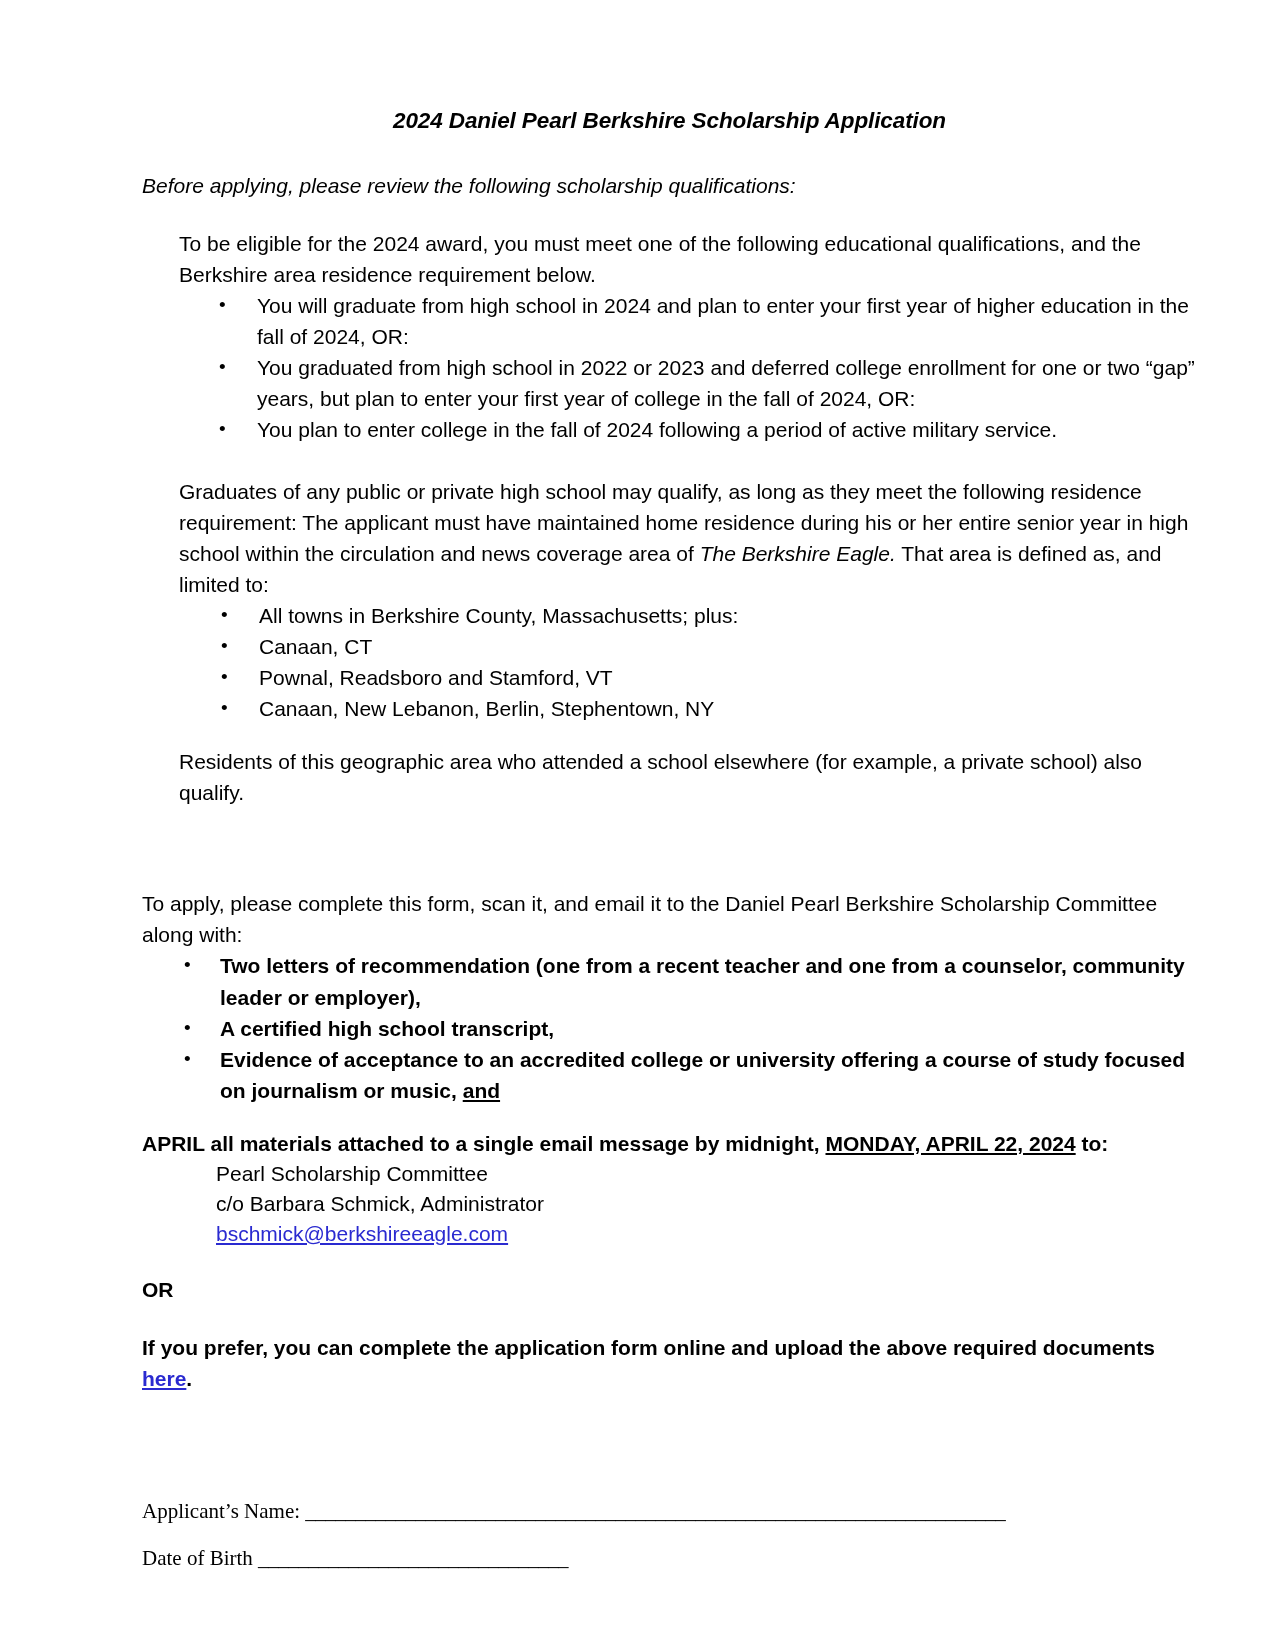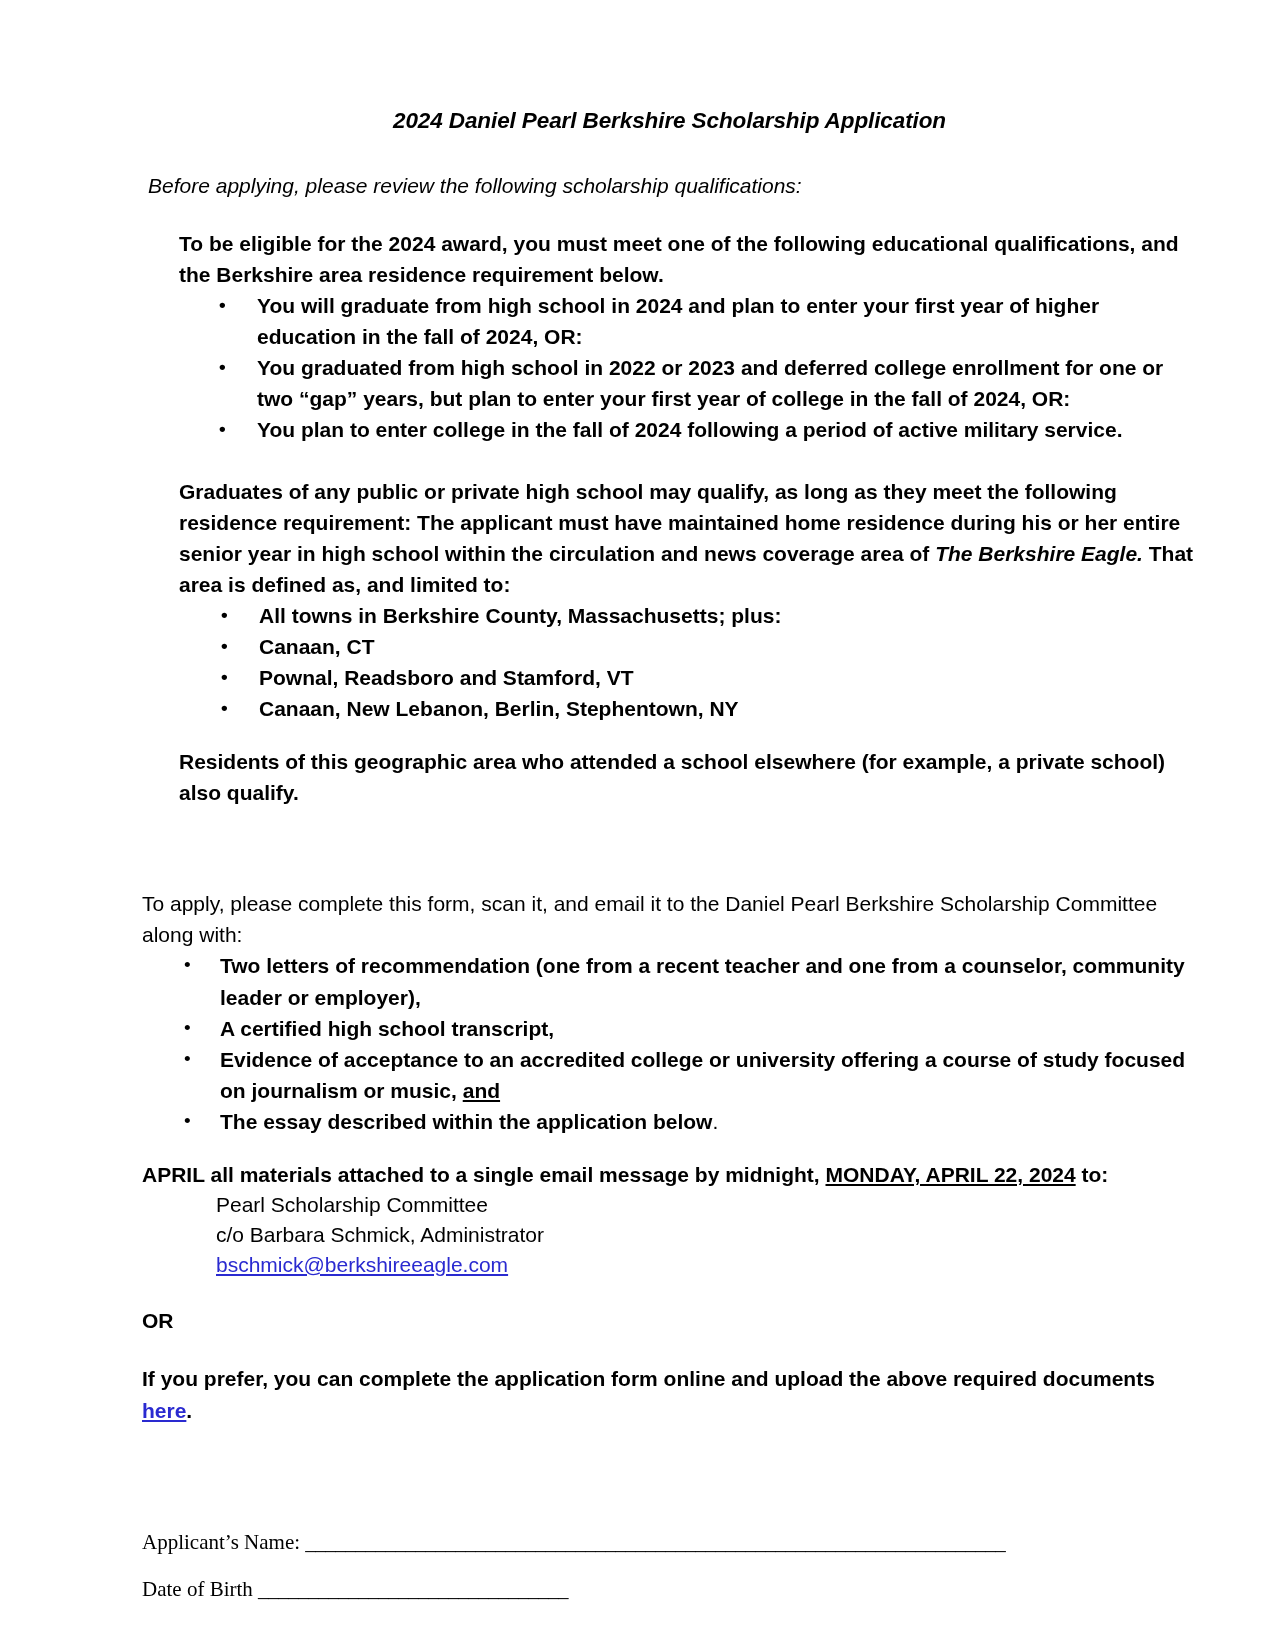--- a/index.html
+++ b/index.html
@@ -28,27 +28,26 @@
     font-weight: bold;
     font-style: italic;
     letter-spacing: -0.1px;
     margin: 0 0 0 0;
     padding-top: 12px;
   }
   .intro-italic {
     font-size: 21px;
     font-style: italic;
     margin-top: 40px;
-    margin-left: 6px;
+    margin-left: 0px;
   }
   .indent-block {
     margin-left: 37px;
     font-size: 21px;
     line-height: 1.48;
-    font-weight: bold;
   }
   .para {
     margin: 0;
   }
   .gap-sm { height: 22px; }
   .gap-md { height: 30px; }
   .gap-xl { height: 80px; }
   .gap-xxl { height: 104px; }
 
   ul.bullets {
@@ -148,21 +147,20 @@
   </div>
 
   <div class="gap-xl"></div>
 
   <div class="body-text">
     <p class="para">To apply, please complete this form, scan it, and email it to the Daniel Pearl Berkshire Scholarship Committee along with:</p>
     <ul class="bullets bold-list">
       <li><span>Two letters of recommendation (one from a recent teacher and one from a counselor, community leader or employer),</span></li>
       <li><span>A certified high school transcript,</span></li>
       <li><span>Evidence of acceptance to an accredited college or university offering a course of study focused on journalism or music, </span><span class="uline">and</span></li>
-      <li><span>The essay described within the application below</span><span style="font-weight:normal">.</span></li>
     </ul>
   </div>
 
   <div class="gap-sm"></div>
 
   <div class="body-text">
     <p class="para bold"><span>APRIL all materials attached to a single email message by midnight, </span><span class="uline">MONDAY, APRIL 22, 2024</span><span> to:</span></p>
     <div class="addr-block">
       <div>Pearl Scholarship Committee</div>
       <div>c/o Barbara Schmick, Administrator</div>

